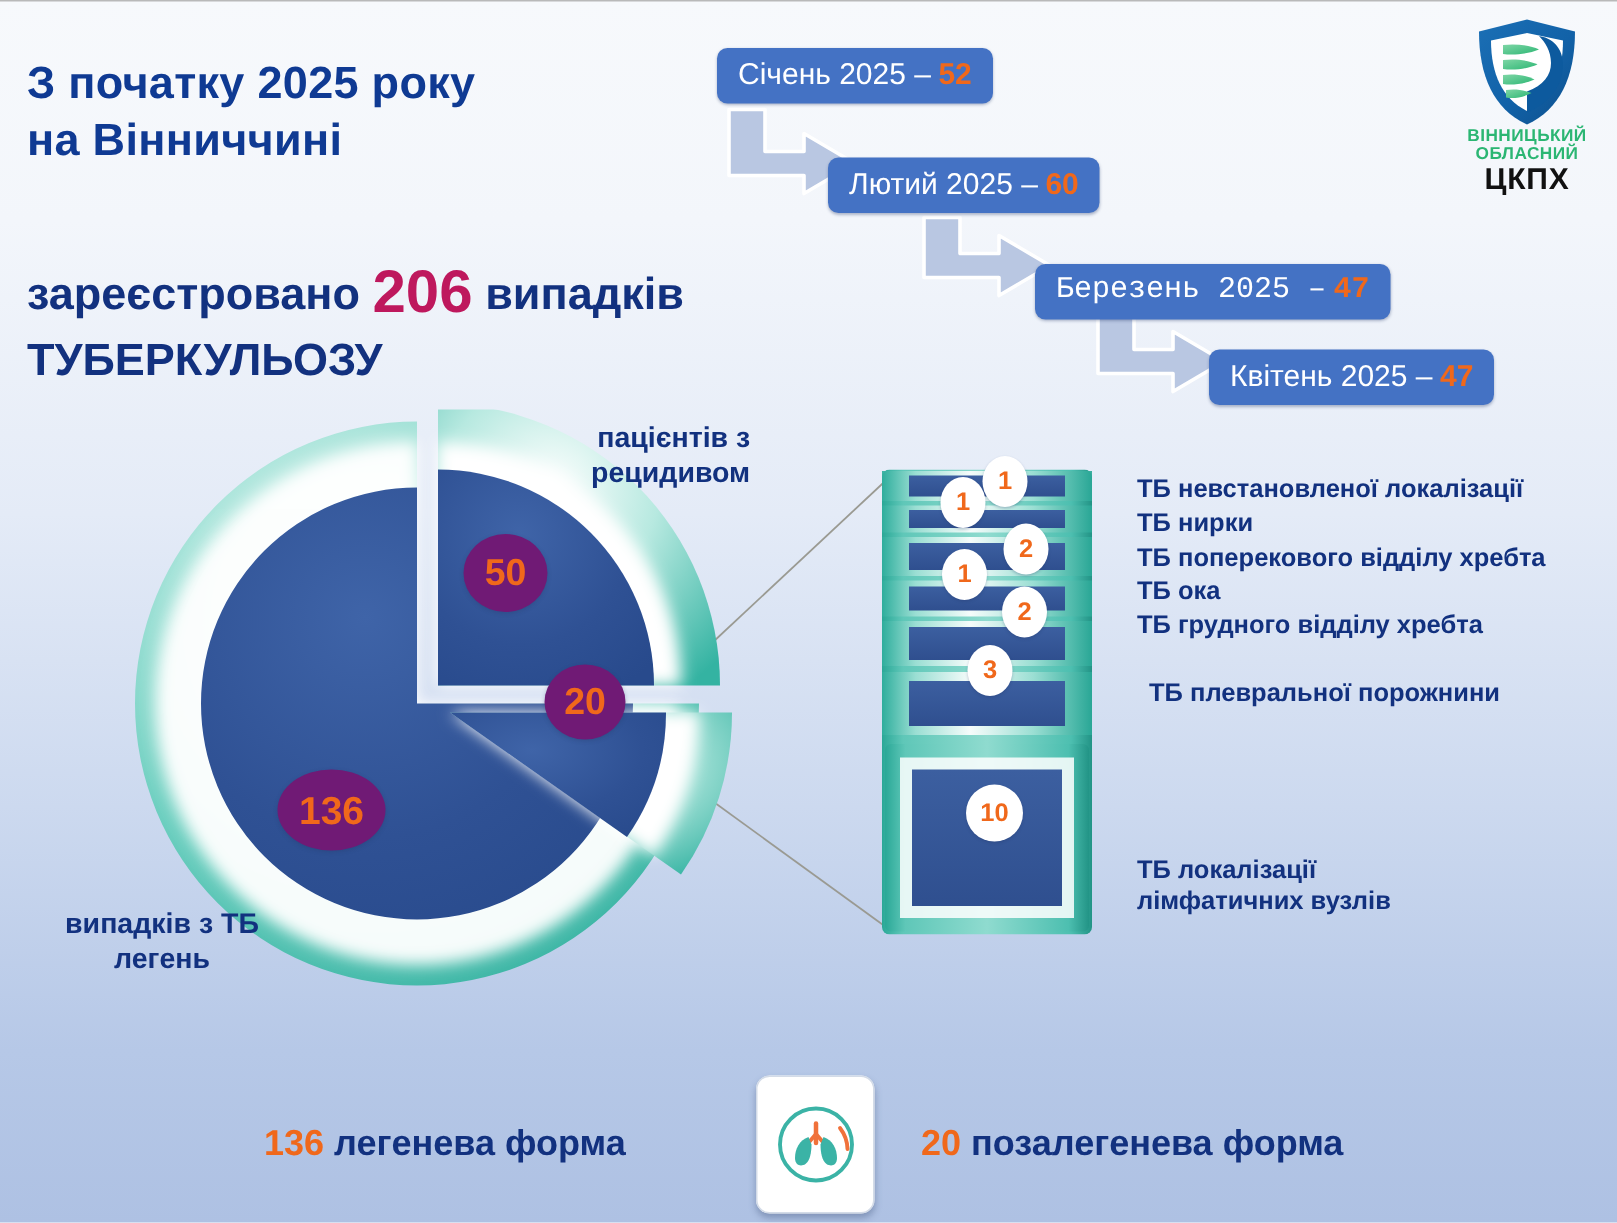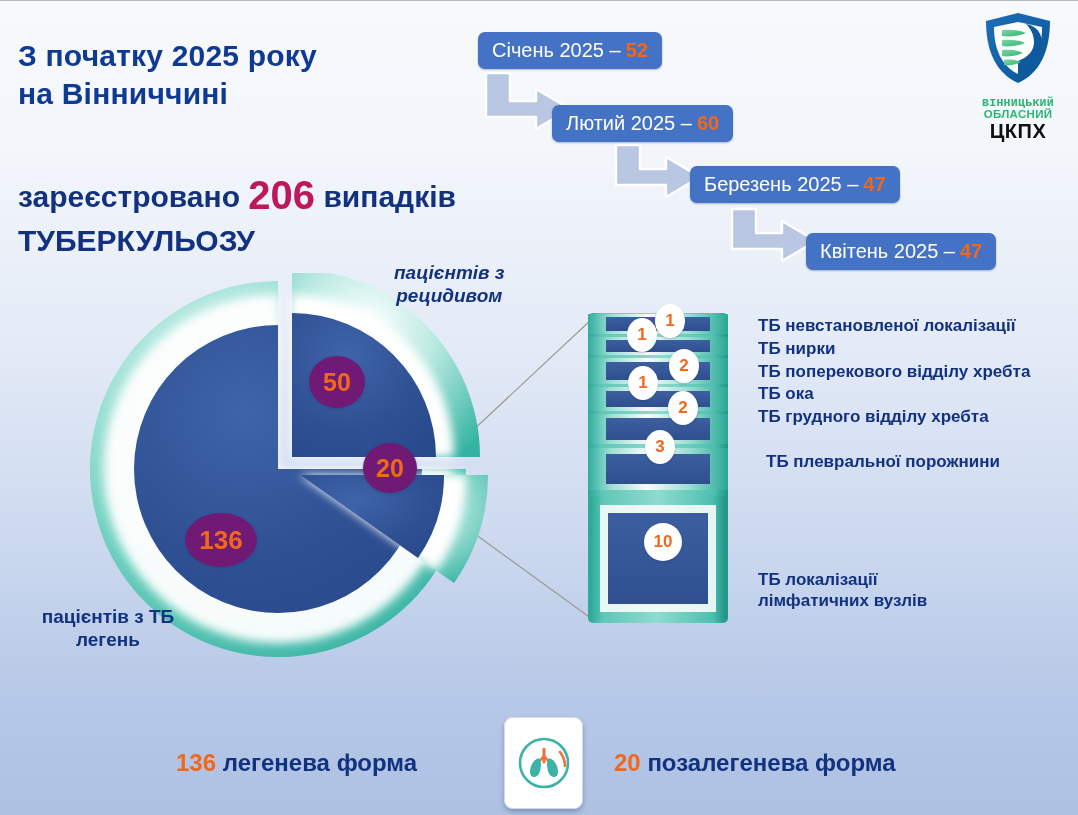--- a/index.html
+++ b/index.html
@@ -33,21 +33,21 @@
   .badge{
     background:#4472c4;color:#ffffff;border-radius:7px;
     font-size:20px;font-weight:normal;white-space:nowrap;
     padding:7px 14px 8px 14px;
     box-shadow:0 1px 2px rgba(40,60,110,.35);
     line-height:1.1;
   }
   .badge .num{color:#f0681b;font-weight:bold;margin-left:5px;}
   #badge-jan{left:478px;top:31px;}
   #badge-feb{left:552px;top:104px;}
-  #badge-mar{left:690px;top:165px;}
+  #badge-mar{left:690px;top:175px;font-family:Liberation Mono, monospace;}
   #badge-apr{left:806px;top:232px;}
 
   .elbow{pointer-events:none;}
   .elbow svg{display:block;}
 
   
   #pie-wrap{left:88px;top:272px;width:420px;height:400px;}
   #pie-wrap svg{display:block;}
 
   .pie-bubble{
@@ -56,21 +56,21 @@
     display:flex;align-items:center;justify-content:center;
     box-shadow:0 1px 3px rgba(35,55,100,.3);
   }
   #bub-50{left:309px;top:355px;width:56px;height:52px;font-size:25px;}
   #bub-20{left:363px;top:442px;width:54px;height:50px;font-size:25px;}
   #bub-136{left:185px;top:512px;width:72px;height:54px;font-size:26px;}
 
   .pie-label{
     color:#12317f;font-weight:bold;font-size:19px;line-height:1.22;
   }
-  #lbl-recidiv{left:394px;top:260px;text-align:center;font-style:italic;}
+  #lbl-recidiv{left:394px;top:280px;text-align:right;}
   #lbl-lungs{left:8px;top:604px;text-align:center;width:200px;}
 
   
   #stack{left:588px;top:312px;width:140px;height:310px;}
   #stack svg{display:block;}
   .stack-bubble{
     background:#ffffff;border-radius:50%;
     color:#f0681b;font-weight:bold;text-align:center;
     display:flex;align-items:center;justify-content:center;
     box-shadow:0 1px 2px rgba(35,55,100,.28);
@@ -105,21 +105,21 @@
     box-shadow:0 3px 5px rgba(60,80,120,.4),0 0 0 1px rgba(200,210,225,.8) inset;
     display:flex;align-items:center;justify-content:center;
   }
 
   
   #logo{left:962px;top:10px;width:112px;height:122px;text-align:center;}
   #logo-shield{display:block;margin:0 auto;}
   .logo-line{
     font-weight:bold;letter-spacing:.3px;line-height:1.02;
   }
-  #logo-l1{font-size:11.5px;color:#2bb673;margin-top:12px;font-family:Liberation Mono, monospace;}
+  #logo-l1{font-size:11.5px;color:#2bb673;margin-top:1px;}
   #logo-l2{font-size:11.5px;color:#2bb673;}
   #logo-l3{font-size:20px;color:#111111;letter-spacing:.5px;margin-top:1px;}
 </style>
 </head>
 <body>
 
 <div class="stage">
 
   <div class="abs" id="headline">
     <span>З початку 2025 року</span>
@@ -213,21 +213,21 @@
 
   <div class="abs pie-bubble" id="bub-50">50</div>
   <div class="abs pie-bubble" id="bub-20">20</div>
   <div class="abs pie-bubble" id="bub-136">136</div>
 
   <div class="abs pie-label" id="lbl-recidiv">
     <div>пацієнтів з</div>
     <div>рецидивом</div>
   </div>
   <div class="abs pie-label" id="lbl-lungs">
-    <div>пацієнтів з ТБ</div>
+    <div>випадків з ТБ</div>
     <div>легень</div>
   </div>
 
   <div class="abs" id="stack">
     <svg width="140" height="310" viewBox="0 0 140 310">
       <defs>
         <linearGradient id="tealBarH" x1="0" y1="0" x2="1" y2="0">
           <stop offset="0%" stop-color="#2fae9d"></stop>
           <stop offset="16%" stop-color="#9fe0d5"></stop>
           <stop offset="42%" stop-color="#ffffff"></stop>

